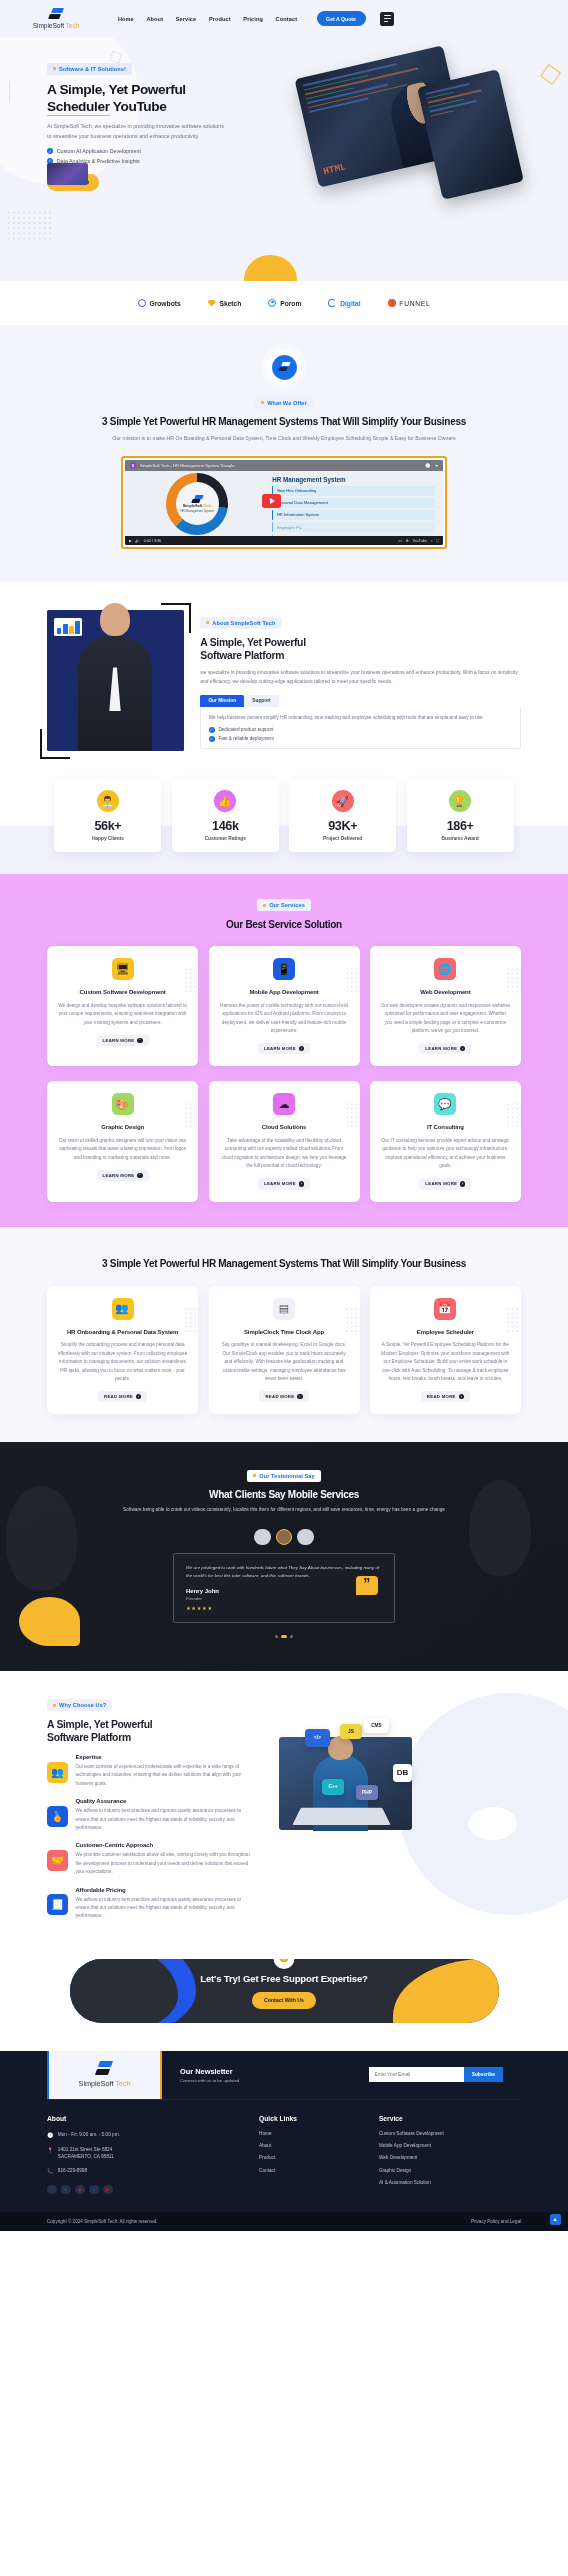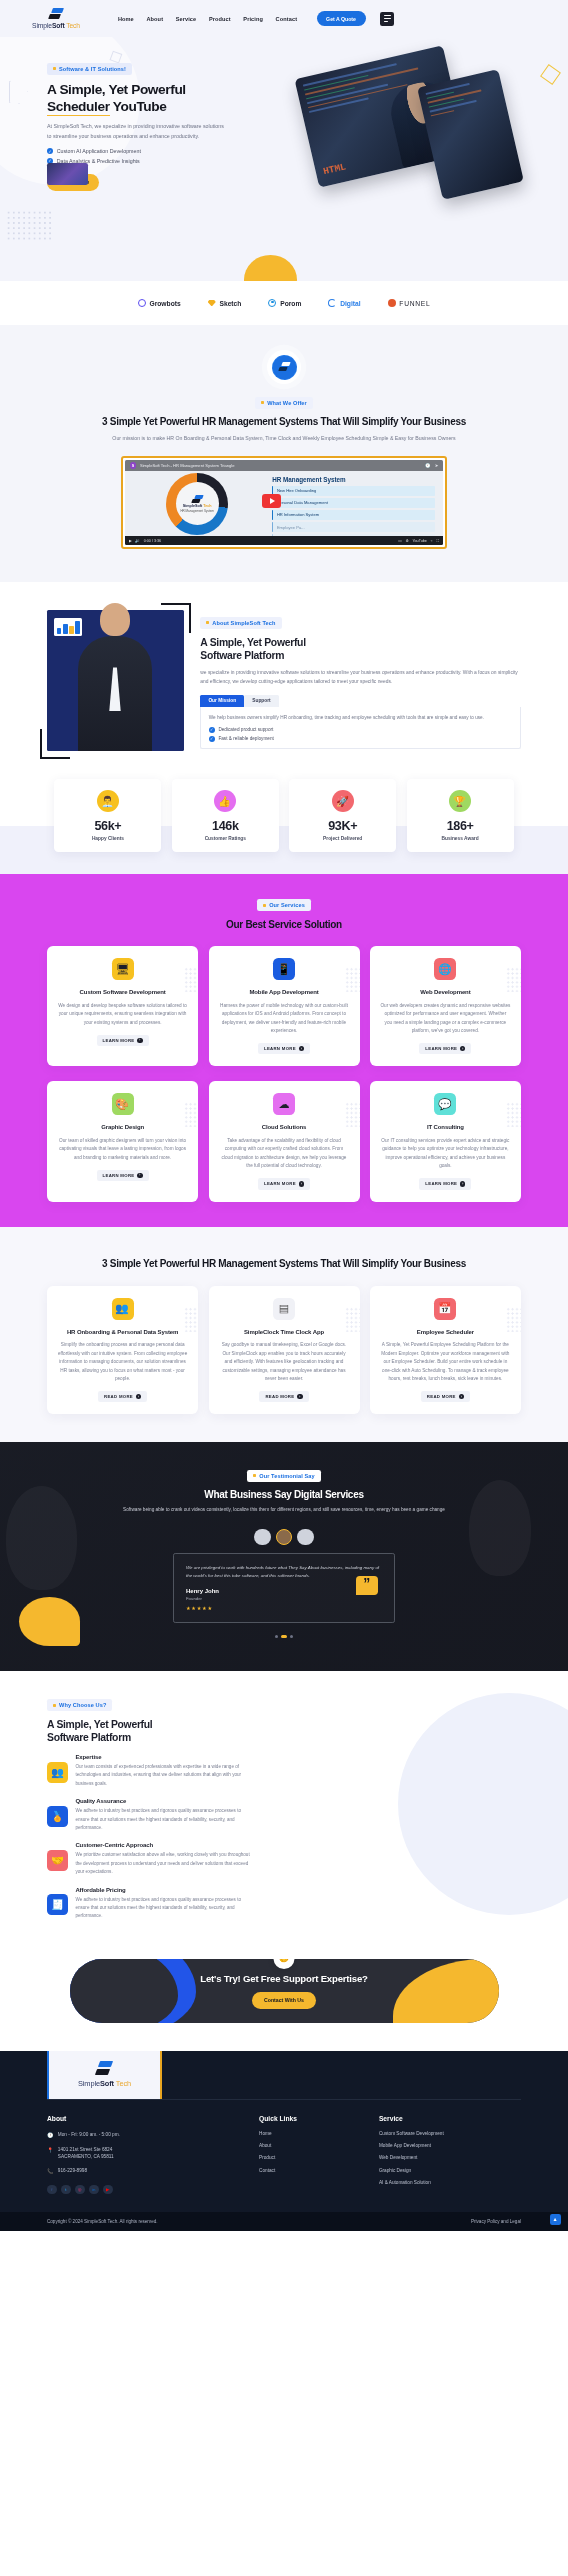--- a/index.html
+++ b/index.html
@@ -20,21 +20,21 @@
   .logo { display:flex; flex-direction:column; align-items:center; width:71px; }
   .logo-mark { width:16.3px; height:12.6px; position:relative; }
   .logo-mark .b1,.logo-mark .b2 {
     position:absolute; width:11px; height:5.2px; border-radius:0.7px;
     transform:skewX(-20deg);
   }
   .logo-mark .b1 { background:#1a6fe0; top:0; left:3.7px; }
   .logo-mark .b2 { background:#14161f; top:6px; left:0.7px; }
   .logo-txt { font-size:6.7px; font-weight:700; letter-spacing:-0.1px; margin-top:0.7px; white-space:nowrap;}
   .logo-txt .s1 { color:#2f3a63; font-weight:400;}
-  .logo-txt .s2 { color:#1d2340; font-weight:700;}
+  .logo-txt .s2 { color:#1d2340; font-weight:400;}
   .logo-txt .s3 { color:#e9a830; font-weight:400;}
 
   nav.mainnav { display:flex; align-items:center; gap:12.6px; margin-left:19px; }
   nav.mainnav a {
     font-size:5.6px; font-weight:700; color:#1d1f2b; text-decoration:none;
     letter-spacing:0.1px;
   }
   .quote-btn {
     background:#1a6fe0; color:#fff; font-size:5.2px; font-weight:700;
     padding:4.4px 9.6px; border-radius:15px; border:none; cursor:pointer;
@@ -278,21 +278,21 @@
     text-align:center; box-shadow:0 2.2px 10.4px rgba(30,35,80,.07);
   }
   .stat-ic {
     width:22px; height:22px; border-radius:50%; margin:0 auto 6.7px;
     display:flex; align-items:center; justify-content:center; font-size:10.4px;
   }
   .stat-num { font-size:12.6px; font-weight:800; letter-spacing:-0.4px; }
   .stat-lbl { font-size:4.8px; font-weight:700; color:#4b4f62; margin-top:3px;}
 
   
-  .services { background:#d946ef; padding:22px 0 25px; text-align:center; }
+  .services { background:#f0abfc; padding:22px 0 25px; text-align:center; }
   .cards3 { display:flex; gap:10.4px; justify-content:center; margin-top:15px; }
   .card {
     width:151px; background:#fff; border-radius:6px; padding:12px 10.4px 12px;
     text-align:center; box-shadow:0 2.2px 12px rgba(30,35,80,.06); position:relative;
     overflow:hidden;
   }
   .card:after {
     content:""; position:absolute; right:-4.4px; top:21px; width:19px; height:25px;
     background-image:radial-gradient(#e9ebf5 0.9px, transparent 0.9px);
     background-size:4.4px 4.4px;
@@ -822,21 +822,21 @@
         </div>
       </div>
     </div>
   </section>
 
   <section class="testi">
     <div class="ghost1"></div>
     <div class="ghost2"></div>
     <div class="container" style="position:relative;z-index:5">
       <div class="badge ondark">Our Testimonial Say</div>
-      <h2>What Business Say Digital Services</h2>
+      <h2>What Clients Say Mobile Services</h2>
       <p class="sub">Software being able to crank out videos consistently, localize this them for different regions, and still save resources, time, energy has been a game change</p>
       <div class="avatars">
         <div class="av"></div>
         <div class="av sel"></div>
         <div class="av"></div>
       </div>
       <div class="testi-card">
         <div class="testi-quote">We are privileged to work with hundreds future what They Say About businesses, including many of the world's for best this tobe software, and this softewer brands.</div>
         <div class="testi-name">Henry John</div>
         <div class="testi-role">Founder</div>
@@ -882,20 +882,34 @@
           </div>
         </div>
         <div class="why-item">
           <div class="why-ic" style="background:#1a5ce0">🧾</div>
           <div>
             <div class="why-h">Affordable Pricing</div>
             <div class="why-p">We adhere to industry best practices and rigorous quality assurance processes to ensure that our solutions meet the highest standards of reliability, security, and performance.</div>
           </div>
         </div>
       </div>
+      <div class="why-right">
+        <div class="cloud cl1"></div>
+        <div class="cloud cl2"></div>
+        <div class="why-photo">
+          <div class="man"></div>
+            <div class="lap"></div>
+        </div>
+        <div class="badgefloat bf-code">&lt;/&gt;</div>
+        <div class="badgefloat bf-js">JS</div>
+        <div class="badgefloat bf-cms">CMS</div>
+        <div class="badgefloat bf-cpp">C++</div>
+        <div class="badgefloat bf-php">PHP</div>
+        <div class="badgefloat bf-db">DB</div>
+      </div>
     </div>
   </section>
 
   <section class="ctasec">
     <div class="cta">
       <div class="blueb"></div>
         <div class="blueb2"></div>
         <div class="yellowb"></div>
       <div class="cta-ic">🤝</div>
       <h3>Let's Try! Get Free Support Expertise?</h3>
@@ -906,20 +920,30 @@
   <footer>
     <div class="container">
       <div class="foot-top">
         <div class="foot-logo-box">
           <div class="logo-mark" style="width:19px;height:15px">
               <i class="b1" style="width:13.3px;height:6px"></i>
               <i class="b2" style="width:13.3px;height:6px;top:7.4px"></i>
             </div>
           <div class="logo-txt" style="font-size:7.4px;margin-top:3px">
             <span class="s1">Simple</span><span class="s2">Soft</span><span class="s3"> Tech</span>
+          </div>
+        </div>
+        <div class="foot-news">
+          <div>
+            <div class="news-t">Our Newsletter</div>
+            <div class="news-s">Connect with us to be updated</div>
+          </div>
+          <div class="news-form">
+            <input type="text" placeholder="Enter Your Email" style="">
+            <button>Subscribe</button>
           </div>
         </div>
       </div>
 
       <div class="foot-cols">
         <div class="fcol-about">
           <div class="fh">About</div>
           <div class="finfo">
               <span class="fic">🕐</span>
               <span>Mon - Fri: 9:00 am. - 5:00 pm.</span>

